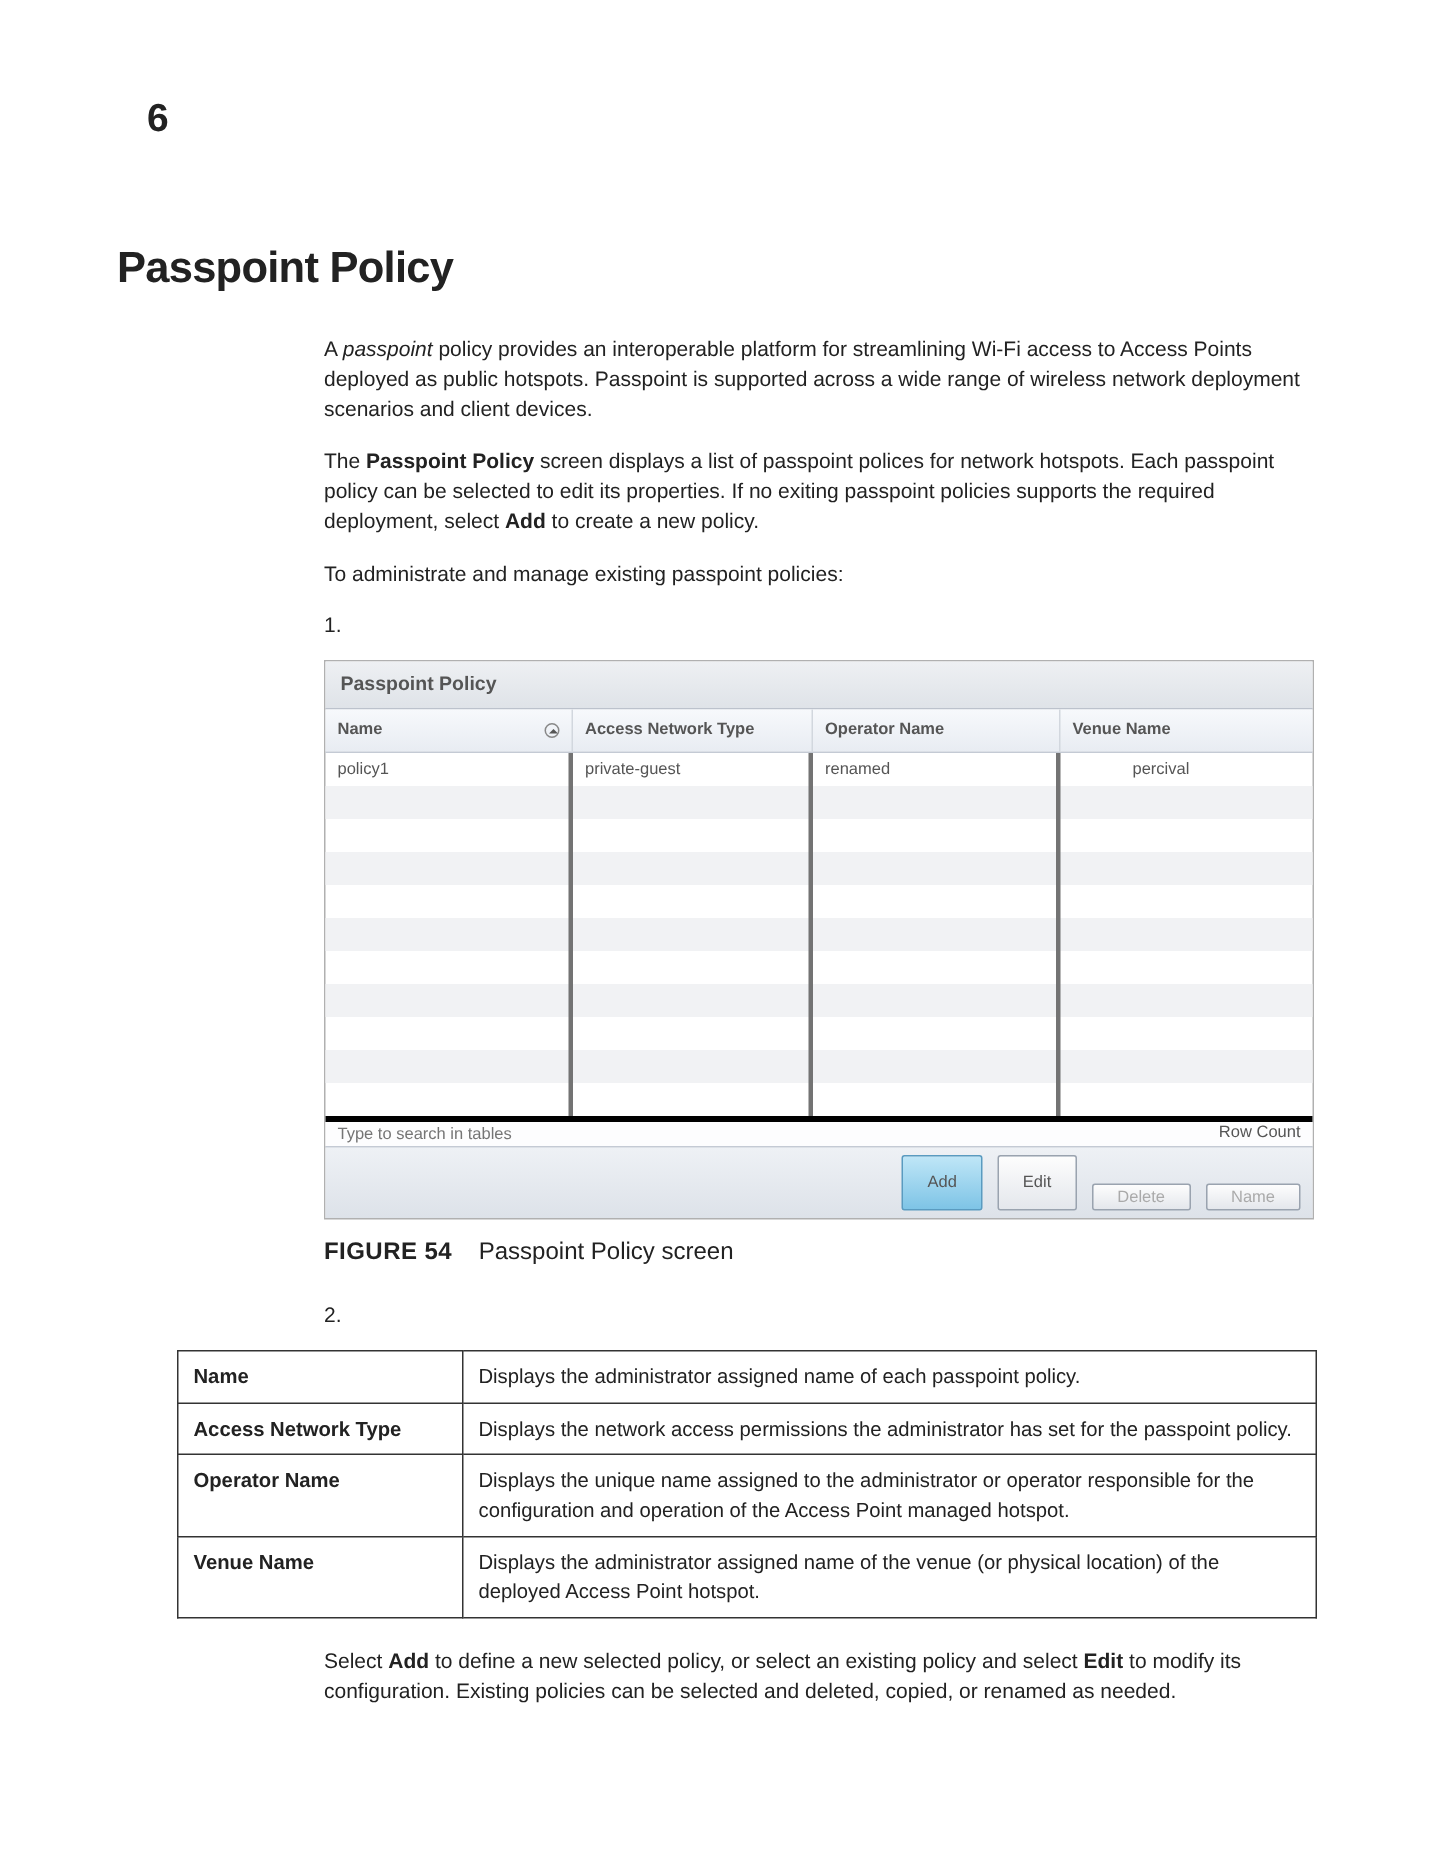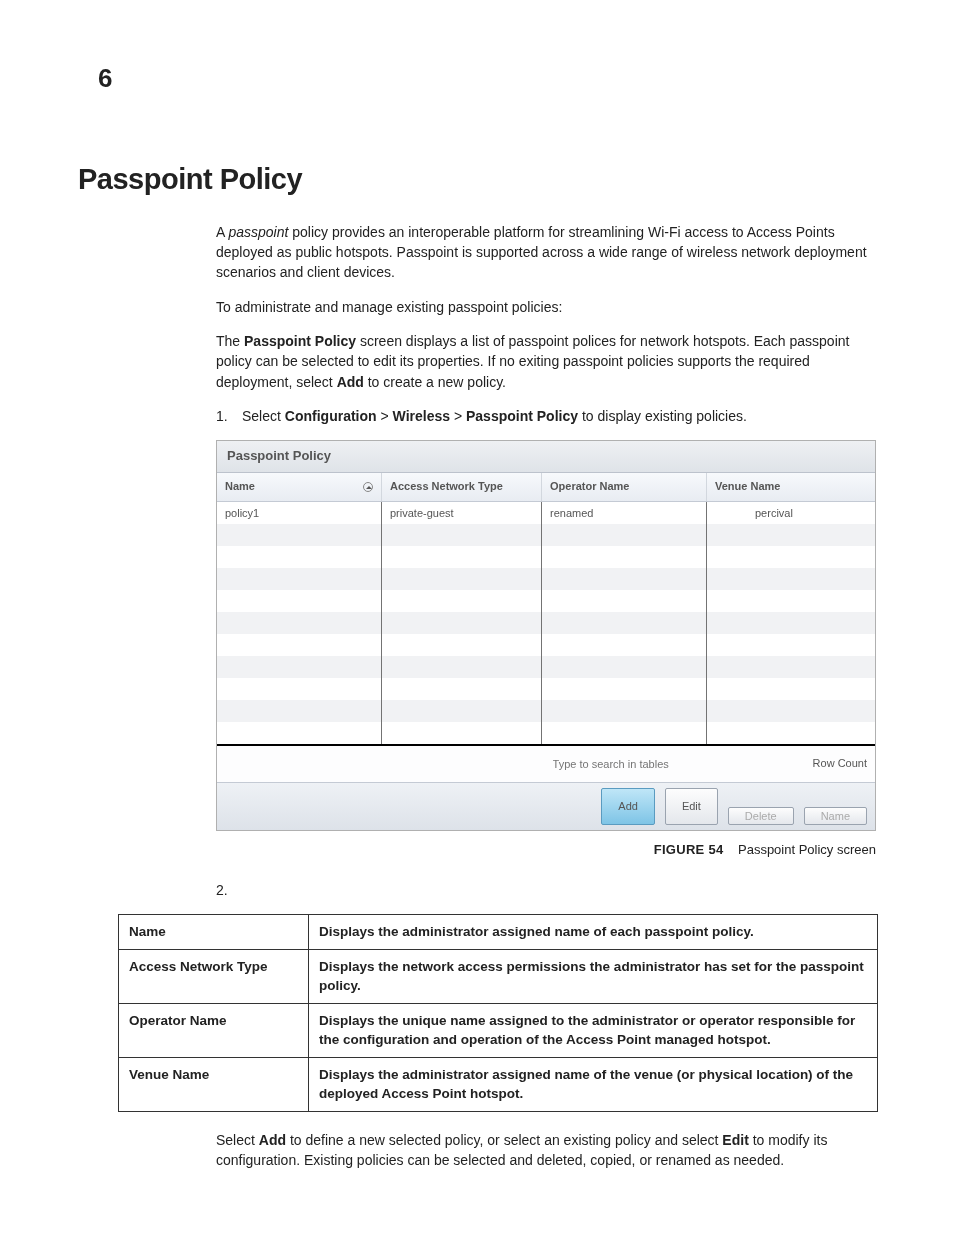--- a/index.html
+++ b/index.html
@@ -83,26 +83,26 @@
       border-left:3px solid transparent; border-right:3px solid transparent;
       border-bottom:3px solid #555;
     }
     .col-name{width:165px;}
     .col-ant{width:160px;}
     .col-op{width:165px;}
     .col-venue{flex:1;border-right:none;}
     .ss-body{}
     .ss-row{display:flex; font-size:11px;}
     .ss-row:nth-child(even){background:#f1f2f4;}
-    .ss-cell{padding:4px 8px; height:22px; border-right:1px solid #737373;}
+    .ss-cell{padding:4px 8px; height:22px; border-right:3px solid #737373;}
     .ss-row .col-venue{border-right:none;margin-left:40px;}
     .ss-search{
-      border-top:2px solid #000000;
-      display:flex; align-items:center; justify-content:flex-end;
-      padding:10px 8px; font-size:11px; background:#fdfdfe;
+      border-top:4px solid #000000;
+      display:flex; align-items:center; justify-content:space-between;
+      padding:0 8px; font-size:11px; background:#fdfdfe;
     }
     .ss-search input{
       border:none; outline:none; font-size:11px; width:260px; color:#888; background:transparent;
     }
     .ss-toolbar{
       background: linear-gradient(#eef1f5,#dde2e9);
       border-top:1px solid #c4cad4;
       display:flex; justify-content:flex-end; gap:10px;
       padding:5px 8px;
     }
@@ -112,66 +112,61 @@
       background:linear-gradient(#fdfdfd,#e4e7ec);
       color:#555;
     }
     .ss-btn.primary{
       background:linear-gradient(#bfe6f7,#7ec4e6);
       border-color:#5a9bc0;
     }
     .ss-btn.disabled{ color:#aaa;margin-top:19px; }
     .figcap{
       margin-left:138px;
-      font-size:13px;
+      font-size:16px;
       margin-bottom:20px;
-      text-align:right;
     }
     .figcap b{font-weight:bold; letter-spacing:0.3px;}
     
     .field-table{
       margin-left:0;
       width:760px;
       border-collapse:collapse;
       margin-bottom:18px;
       font-size:13.5px;
     }
     .field-table td{
       border:1px solid #333;
       padding:7px 10px;
       vertical-align:top;
-      font-weight:bold;
     }
     .field-table td.fname{
       width:190px;
       font-weight:bold;
     }
   </style>
 </head>
 <body>
 
 <div class="page">
   <div class="chapter-num">6</div>
 
   <div class="h1">Passpoint Policy</div>
 
   <div class="body-indent">
     <p class="para">
       <span>A </span><i>passpoint</i><span> policy provides an interoperable platform for streamlining Wi-Fi access to Access Points deployed as public hotspots. Passpoint is supported across a wide range of wireless network deployment scenarios and client devices.</span>
     </p>
-    <p class="para">To administrate and manage existing passpoint policies:</p>
     <p class="para">
       <span>The </span><b>Passpoint Policy</b><span> screen displays a list of passpoint polices for network hotspots. Each passpoint policy can be selected to edit its properties. If no exiting passpoint policies supports the required deployment, select </span><b>Add</b><span> to create a new policy.</span>
     </p>
+    <p class="para">To administrate and manage existing passpoint policies:</p>
 
     <div class="ol-item">
       <div class="ol-num">1.</div>
-      <div>
-        <span>Select </span><b>Configuration</b><span> &gt; </span><b>Wireless</b><span> &gt; </span><b>Passpoint Policy</b><span> to display existing policies.</span>
-      </div>
     </div>
   </div>
 
   <div class="screenshot">
     <div class="ss-title">Passpoint Policy</div>
     <div class="ss-head">
       <div class="ss-head-cell col-name">
         <span>Name</span>
         <span style="flex:1"></span>
         <span class="sort-icon"></span>

